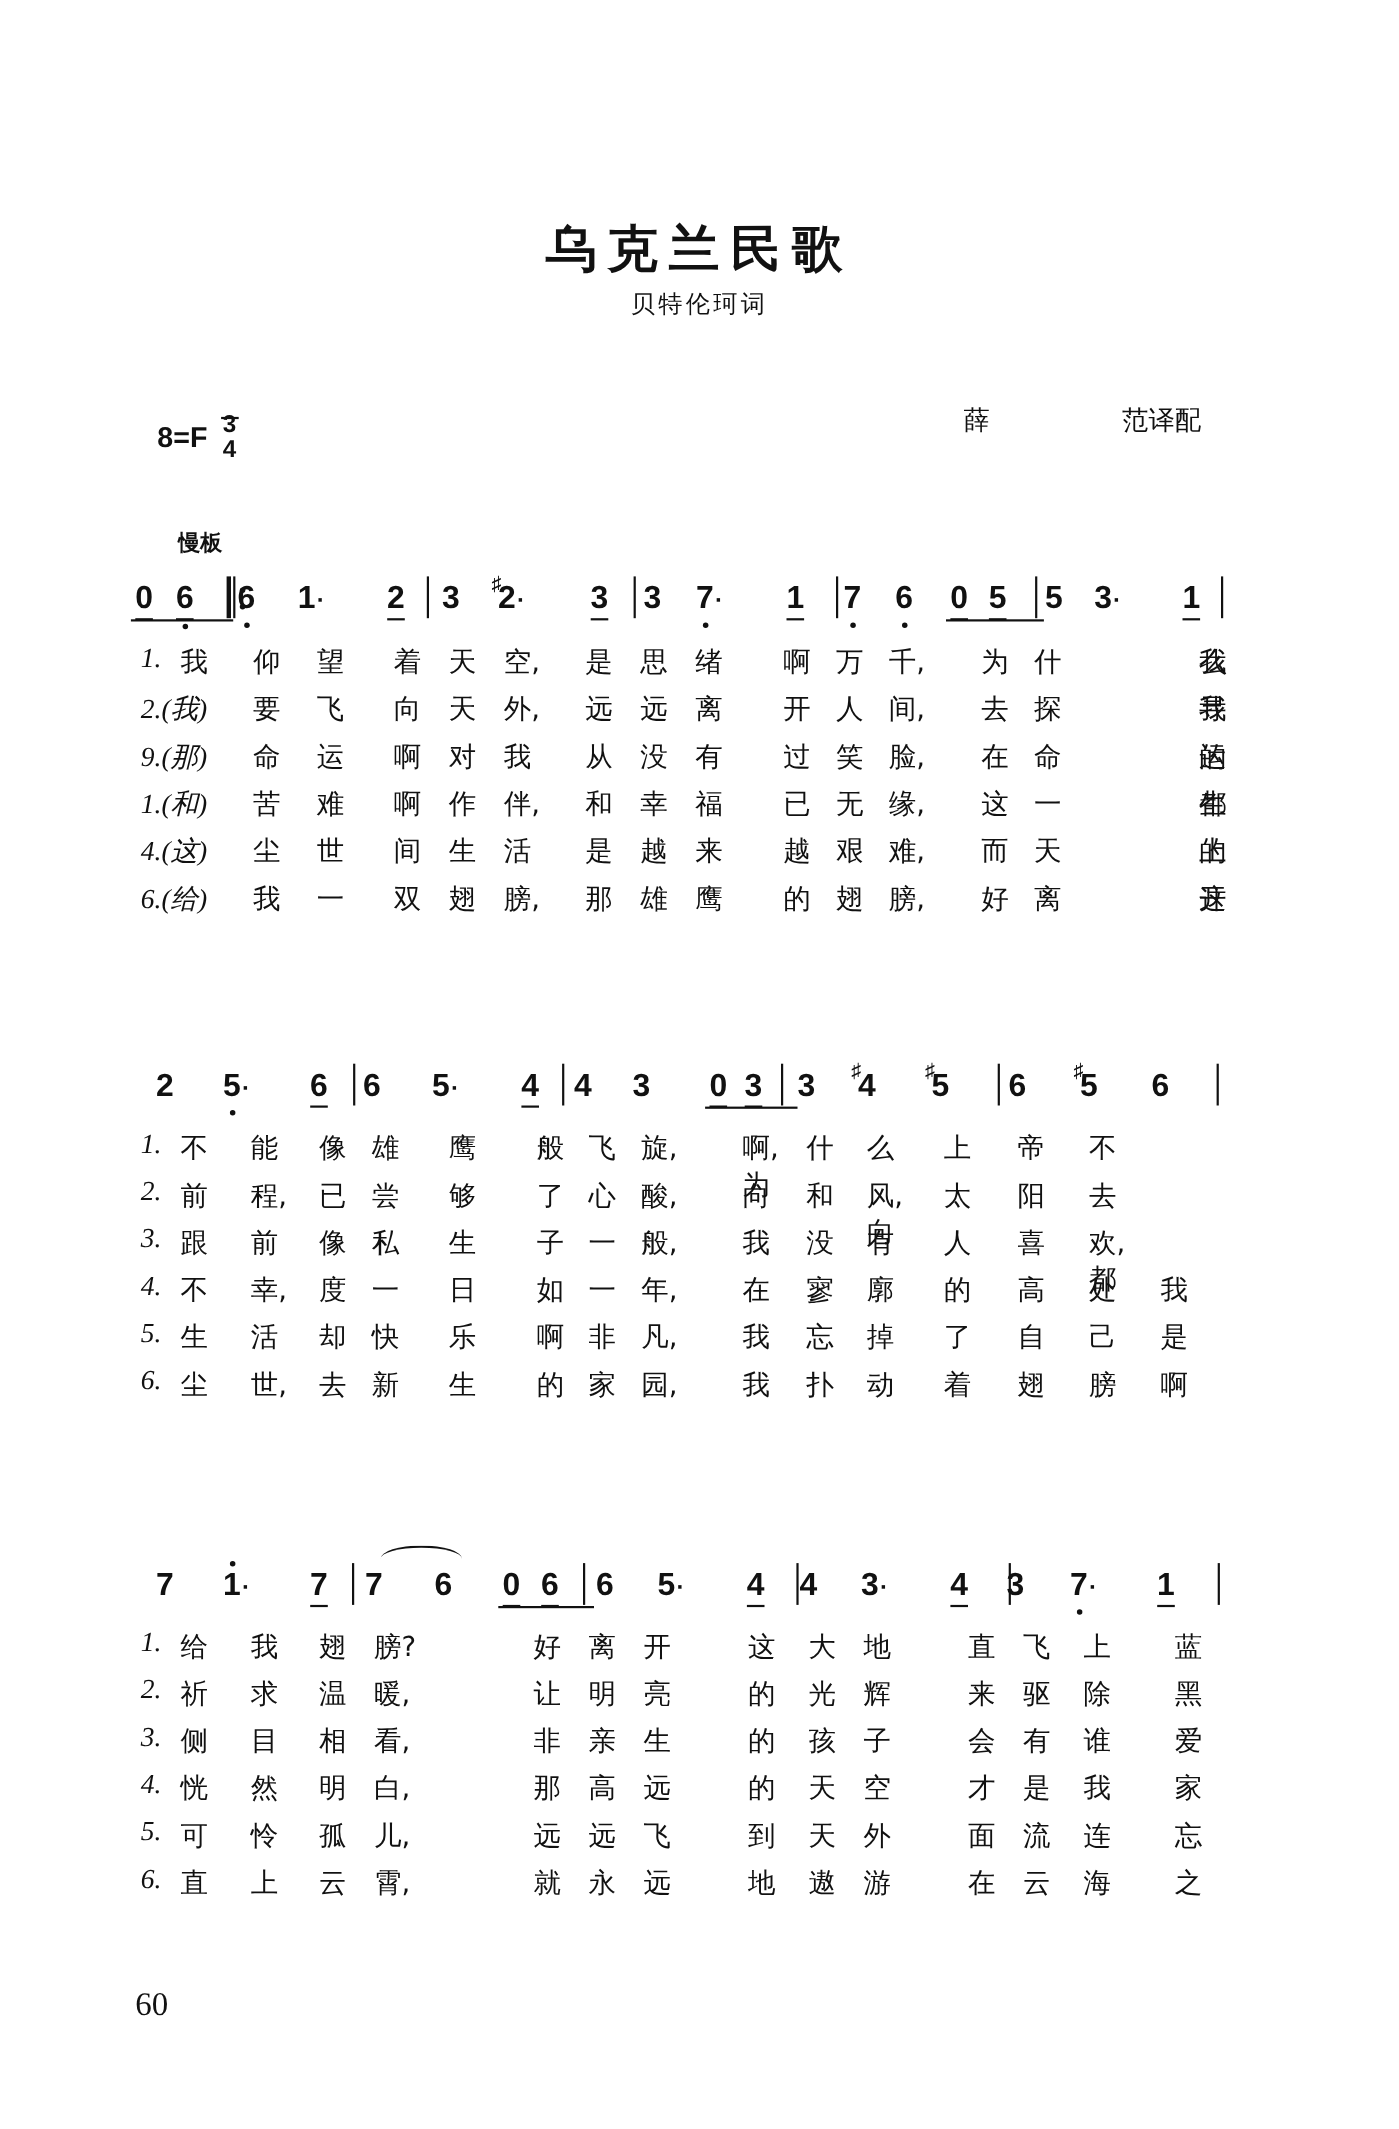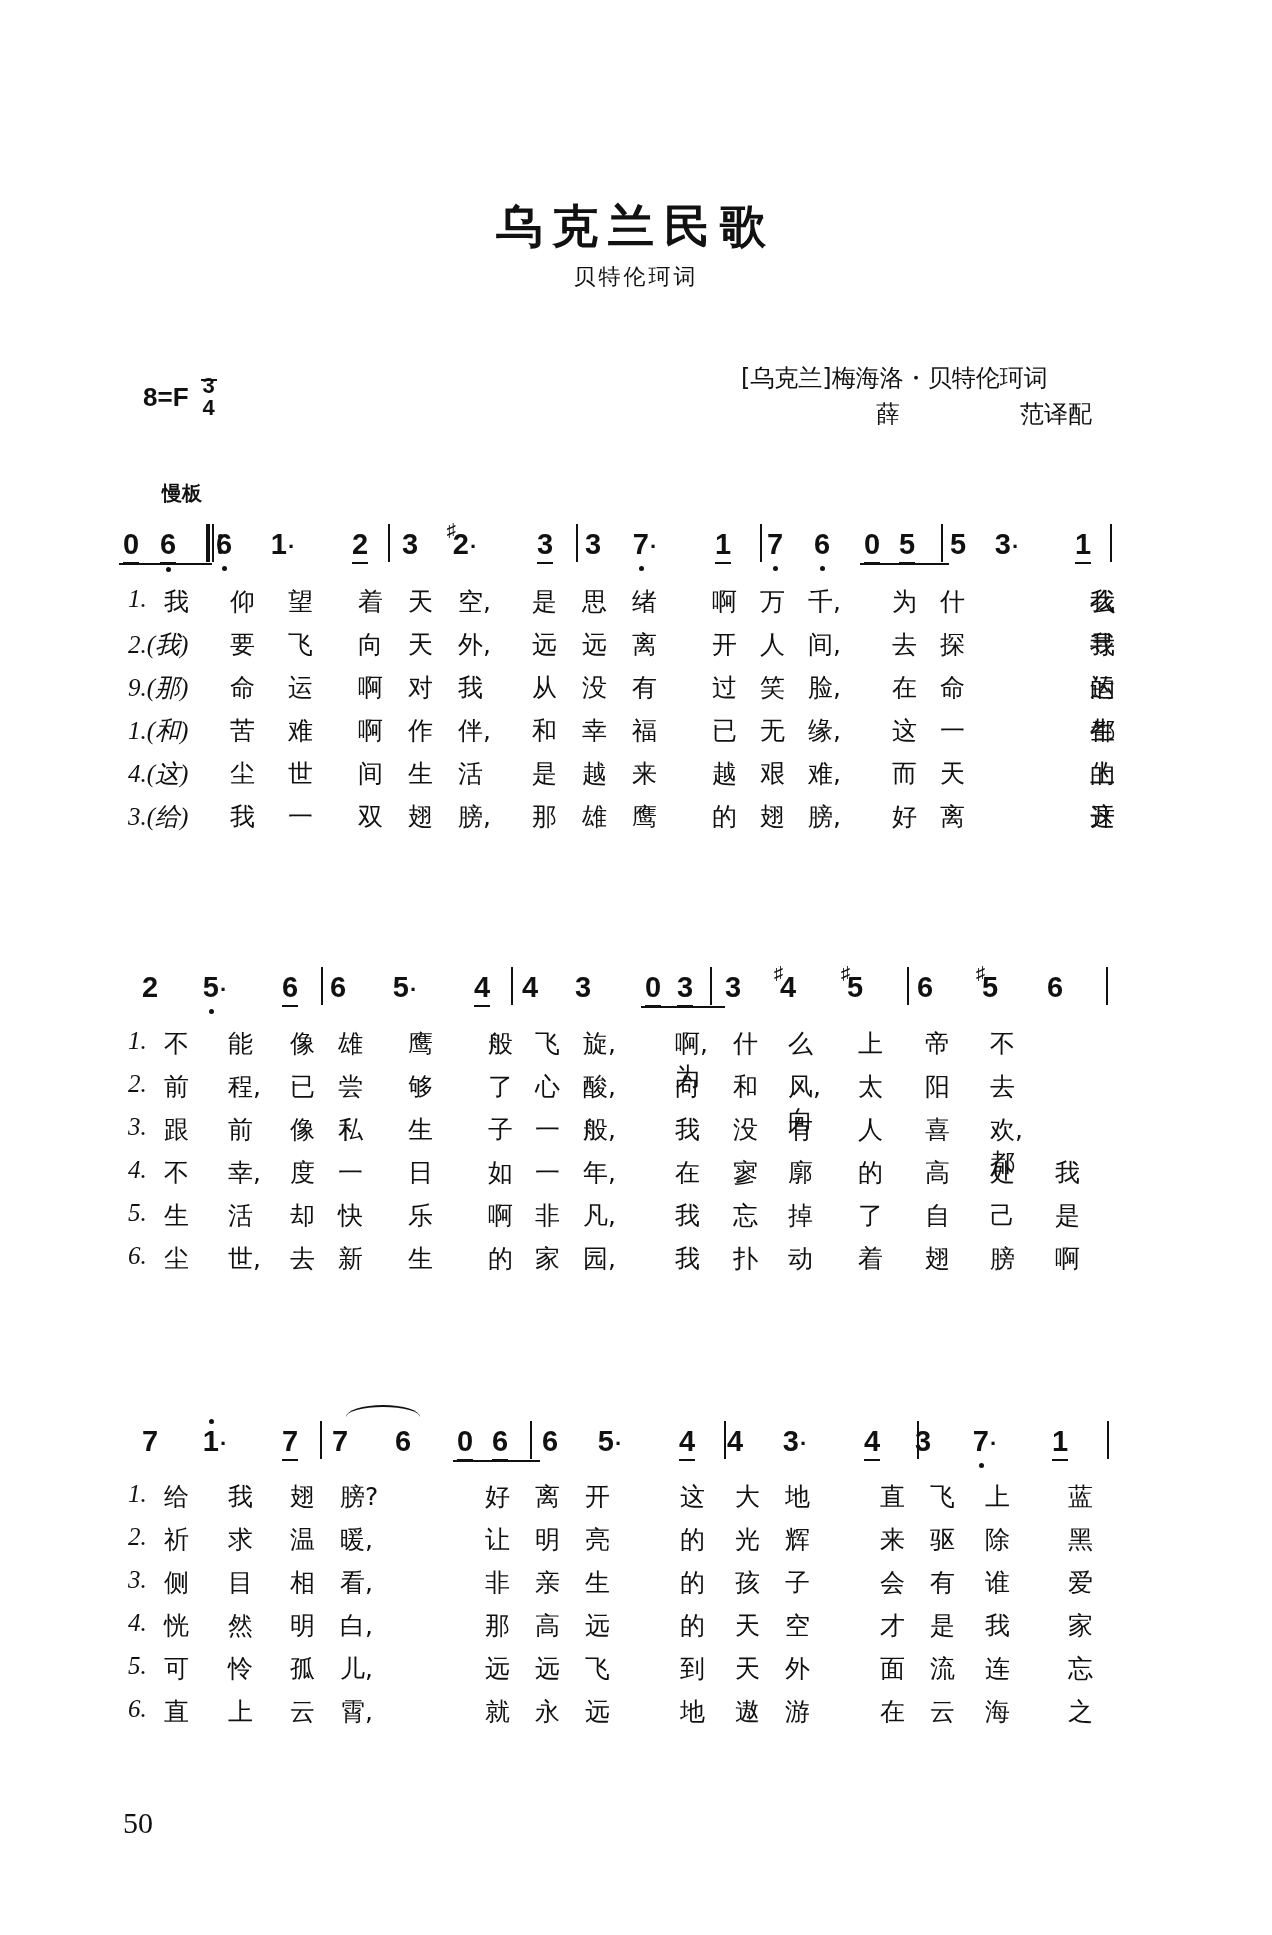--- a/index.html
+++ b/index.html
@@ -54,21 +54,20 @@
 <div id="key-sig" class="abs">
   <span>8=F</span>
   <span class="frac">
     <span>3</span>
     <span class="bar"></span>
     <span>4</span>
   </span>
 </div>
 
 <div id="credits" class="abs">
-  <div>[乌克兰]梅海洛・贝特伦珂词</div>
   <div class="l2">
     <span>薛</span>
     <span class="gap"></span>
     <span>范</span>
     <span>译配</span>
   </div>
 </div>
 
 <div id="tempo" class="abs">慢板</div>
 
@@ -187,21 +186,21 @@
       <span class="w" style="left: 632px;">来</span>
       <span class="w" style="left: 712px;">越</span>
       <span class="w" style="left: 760px;">艰</span>
       <span class="w" style="left: 808px;">难,</span>
       <span class="w" style="left: 892px;">而</span>
       <span class="w" style="left: 940px;">天</span>
       <span class="w" style="left: 1090px;">上</span>
       <span class="w" style="left: 1090px;">的</span>
     </div>
     <div class="lrow" style="top: 215px;">
-      <span class="num" style="left: 128px;">3.(给)</span>
+      <span class="num" style="left: 128px;">6.(给)</span>
       <span class="w" style="left: 230px;">我</span>
       <span class="w" style="left: 288px;">一</span>
       <span class="w" style="left: 358px;">双</span>
       <span class="w" style="left: 408px;">翅</span>
       <span class="w" style="left: 458px;">膀,</span>
       <span class="w" style="left: 532px;">那</span>
       <span class="w" style="left: 582px;">雄</span>
       <span class="w" style="left: 632px;">鹰</span>
       <span class="w" style="left: 712px;">的</span>
       <span class="w" style="left: 760px;">翅</span>
@@ -468,13 +467,13 @@
       <span class="w" style="left: 680px;">地</span>
       <span class="w" style="left: 735px;">遨</span>
       <span class="w" style="left: 785px;">游</span>
       <span class="w" style="left: 880px;">在</span>
       <span class="w" style="left: 930px;">云</span>
       <span class="w" style="left: 985px;">海</span>
       <span class="w" style="left: 1068px;">之</span>
     </div>
   </div>
 
-<div id="page-num" class="abs">50</div>
+<div id="page-num" class="abs">60</div>
 
 </body></html>

